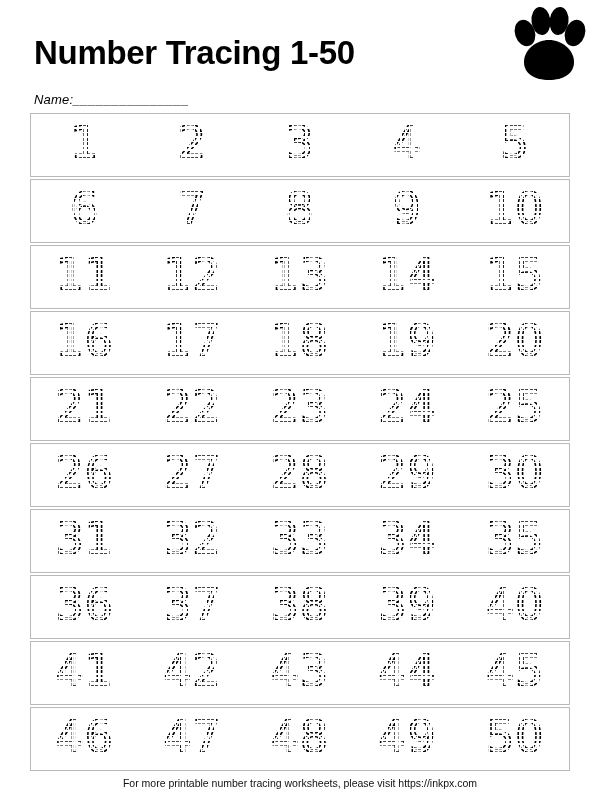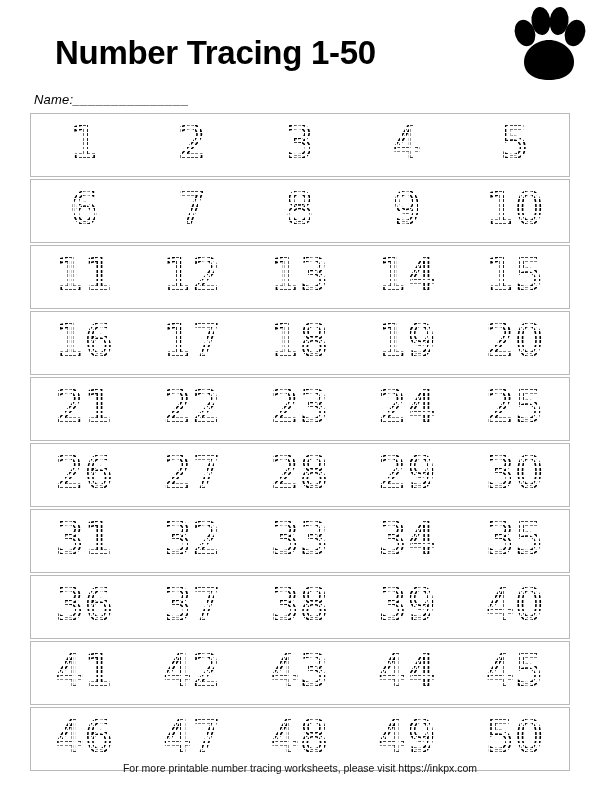--- a/index.html
+++ b/index.html
@@ -30,21 +30,20 @@
     height: 86px;
   }
   .title {
     position: absolute;
     left: 4px;
     top: 12px;
     font-size: 33px;
     font-weight: bold;
     letter-spacing: -0.3px;
     white-space: nowrap;
-    margin-left: 21px;
   }
   .name-line {
     position: absolute;
     left: 4px;
     top: 70px;
     font-size: 13px;
     letter-spacing: 0.2px;
     white-space: nowrap;
     font-style: italic;
   }
@@ -117,21 +116,21 @@
     background-image:
       repeating-linear-gradient(0deg, #fff 0px, #fff 1.6px, rgba(255,255,255,0) 1.6px, rgba(255,255,255,0) 4.4px),
       repeating-linear-gradient(90deg, #fff 0px, #fff 1.4px, rgba(255,255,255,0) 1.4px, rgba(255,255,255,0) 4.4px);
   }
 
   
   .footer {
     position: absolute;
     left: 0;
     right: 0;
-    bottom: 26px;
+    bottom: 11px;
     text-align: center;
     font-size: 10.5px;
     color: #111;
   }
 </style>
 </head>
 <body>
 
 <div class="page">
 

